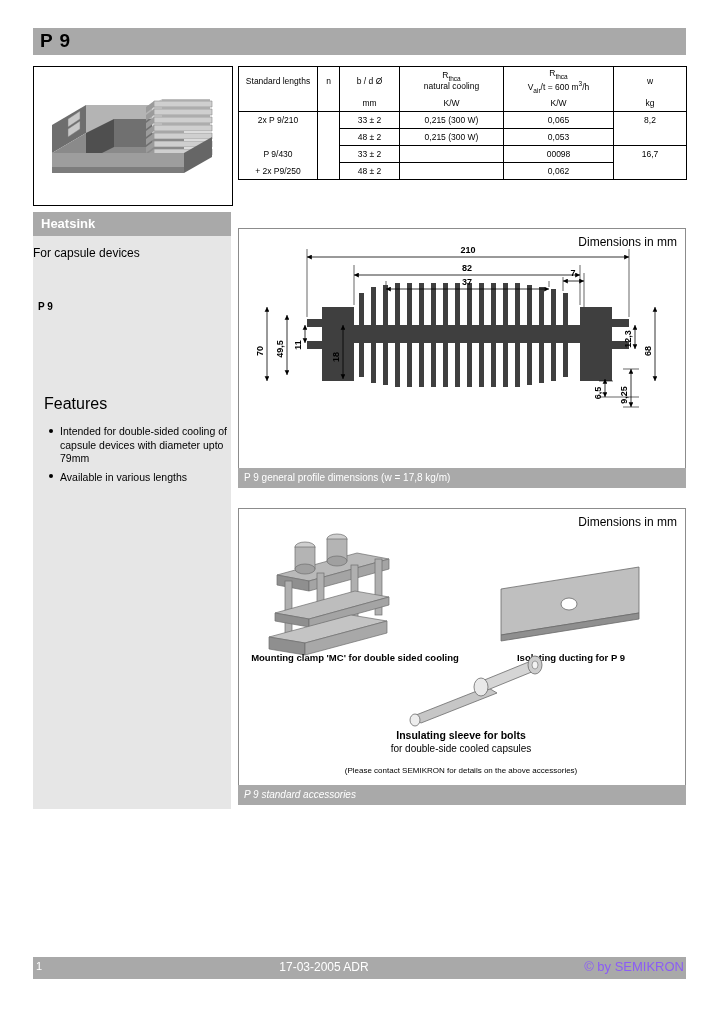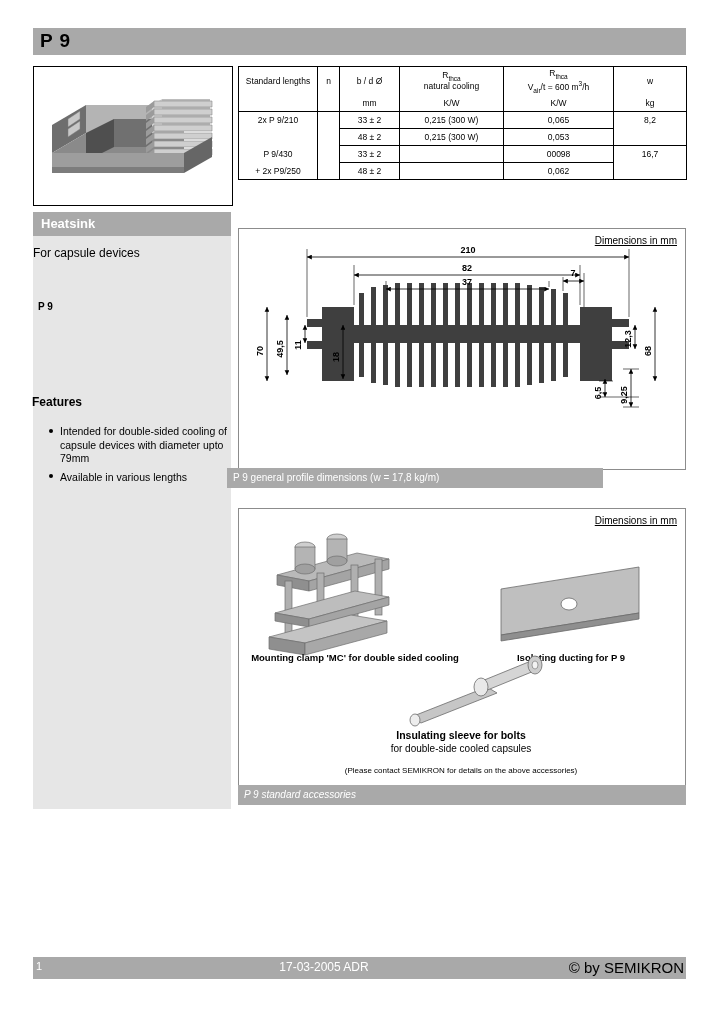--- a/index.html
+++ b/index.html
@@ -71,23 +71,23 @@
     color: #000;
   }
   .p9-label {
     position: absolute;
     left: 38px; top: 301px;
     font-size: 10px;
     font-weight: bold;
   }
   .features-heading {
     position: absolute;
-    left: 32px; top: 395px;
-    font-size: 12px;
-    font-weight: bold;
+    left: 44px; top: 395px;
+    font-size: 16px;
+    font-weight: normal;
   }
   .features-list {
     position: absolute;
     left: 36px; top: 413px;
     width: 196px;
     margin: 12px;
     padding: 0;
     list-style: none;
     font-size: 10.5px;
     line-height: 13.5px;
@@ -135,22 +135,22 @@
     position: absolute;
     background: #ffffff;
     border: 1px solid #8c8c8c;
   }
   .fig1 {
     left: 238px; top: 228px;
     width: 446px; height: 240px;
   }
   .fig1-cap {
     position: absolute;
-    left: 227px; top: 468px;
-    width: 376px; height: 20px;
+    left: 238px; top: 468px;
+    width: 448px; height: 20px;
     background: #a9a9a9;
   }
   .fig1-cap span {
     position: absolute;
     left: 6px; top: 4px;
     font-size: 10px;
     color: #ffffff;
   }
   .fig2 {
     left: 238px; top: 508px;
@@ -165,23 +165,22 @@
   .fig2-cap span {
     position: absolute;
     left: 6px; top: 4px;
     font-size: 10px;
     color: #ffffff;
     font-style: italic;
   }
   .dim-note {
     position: absolute;
     right: 8px; top: 6px;
-    font-size: 10px;
+    font-size: 12px;
     color: #000;
-    text-decoration: underline;
   }
   
   .footer-bar {
     position: absolute;
     left: 33px; top: 957px;
     width: 653px; height: 22px;
     background: #a9a9a9;
   }
   .footer-page {
     position: absolute;
@@ -193,22 +192,22 @@
     position: absolute;
     left: 0; top: 960px;
     width: 648px;
     text-align: center;
     font-size: 12px;
     color: #ffffff;
   }
   .footer-copy {
     position: absolute;
     right: 36px; top: 959px;
-    font-size: 15px;
-    color: #000000;
+    font-size: 13px;
+    color: #8b5cf6;
     margin-left: 8px;
   }
   .fig-svg { display:block; }
   .cap-label {
     font-size: 9px;
     font-family: "Liberation Sans", sans-serif;
   }
 </style>
 </head>
 <body>

